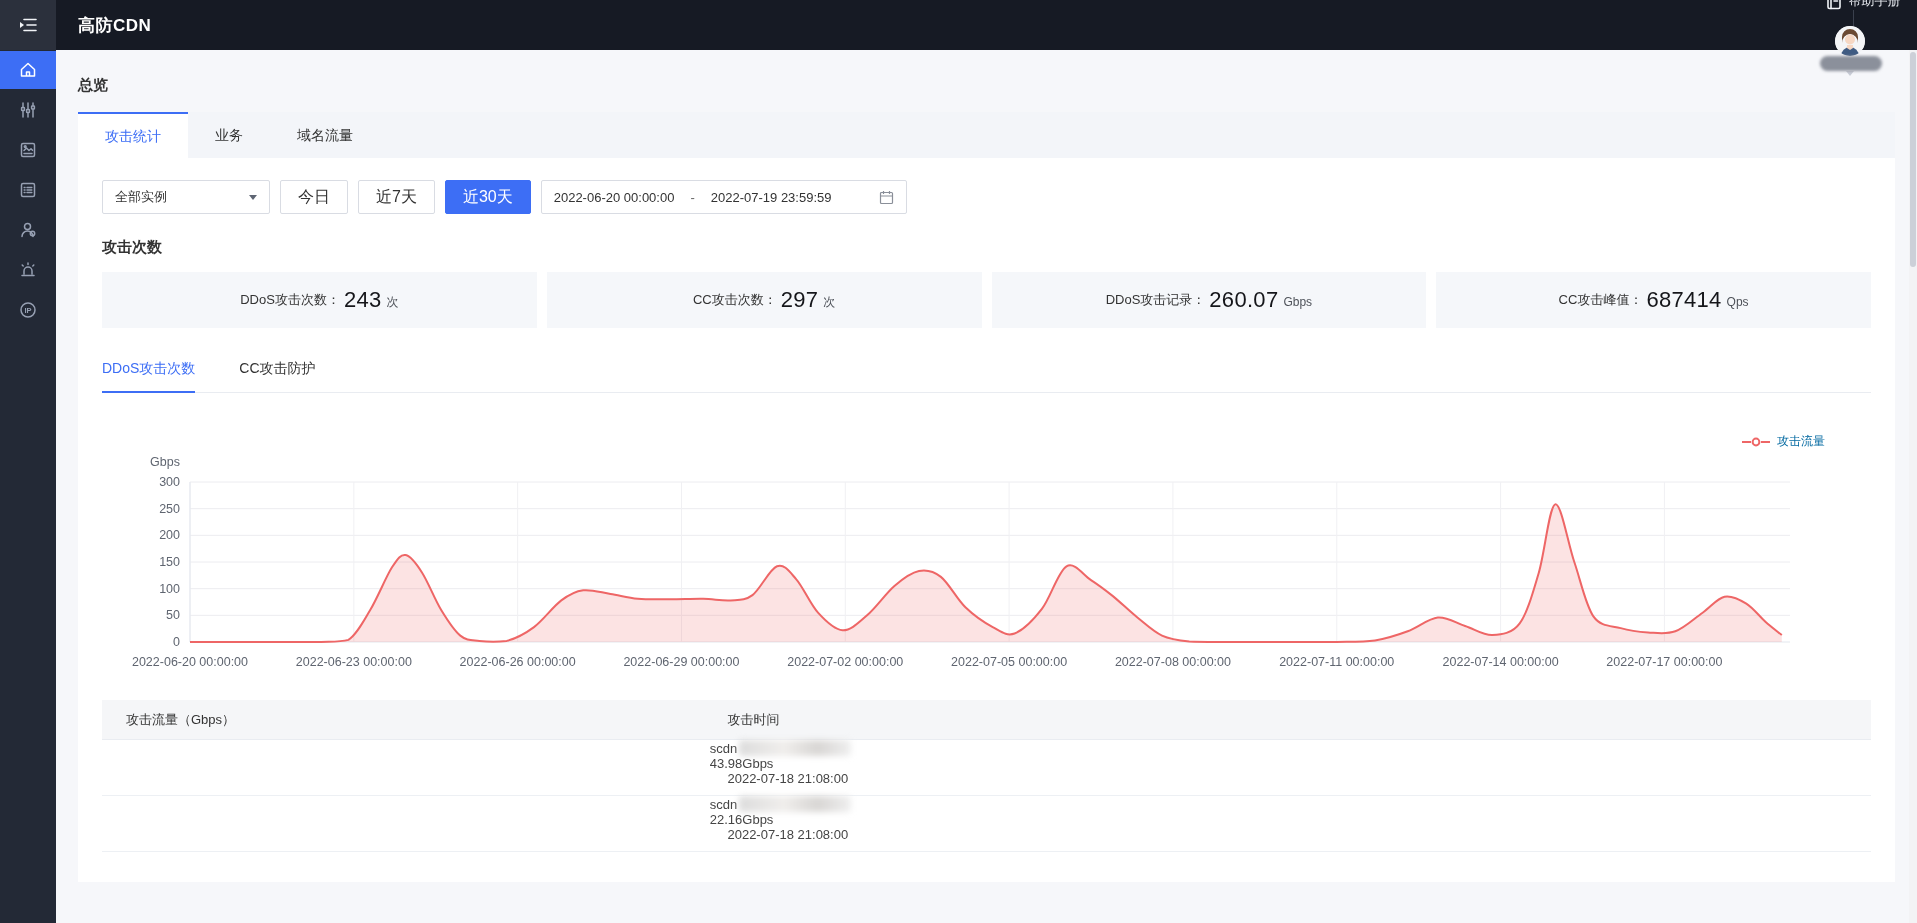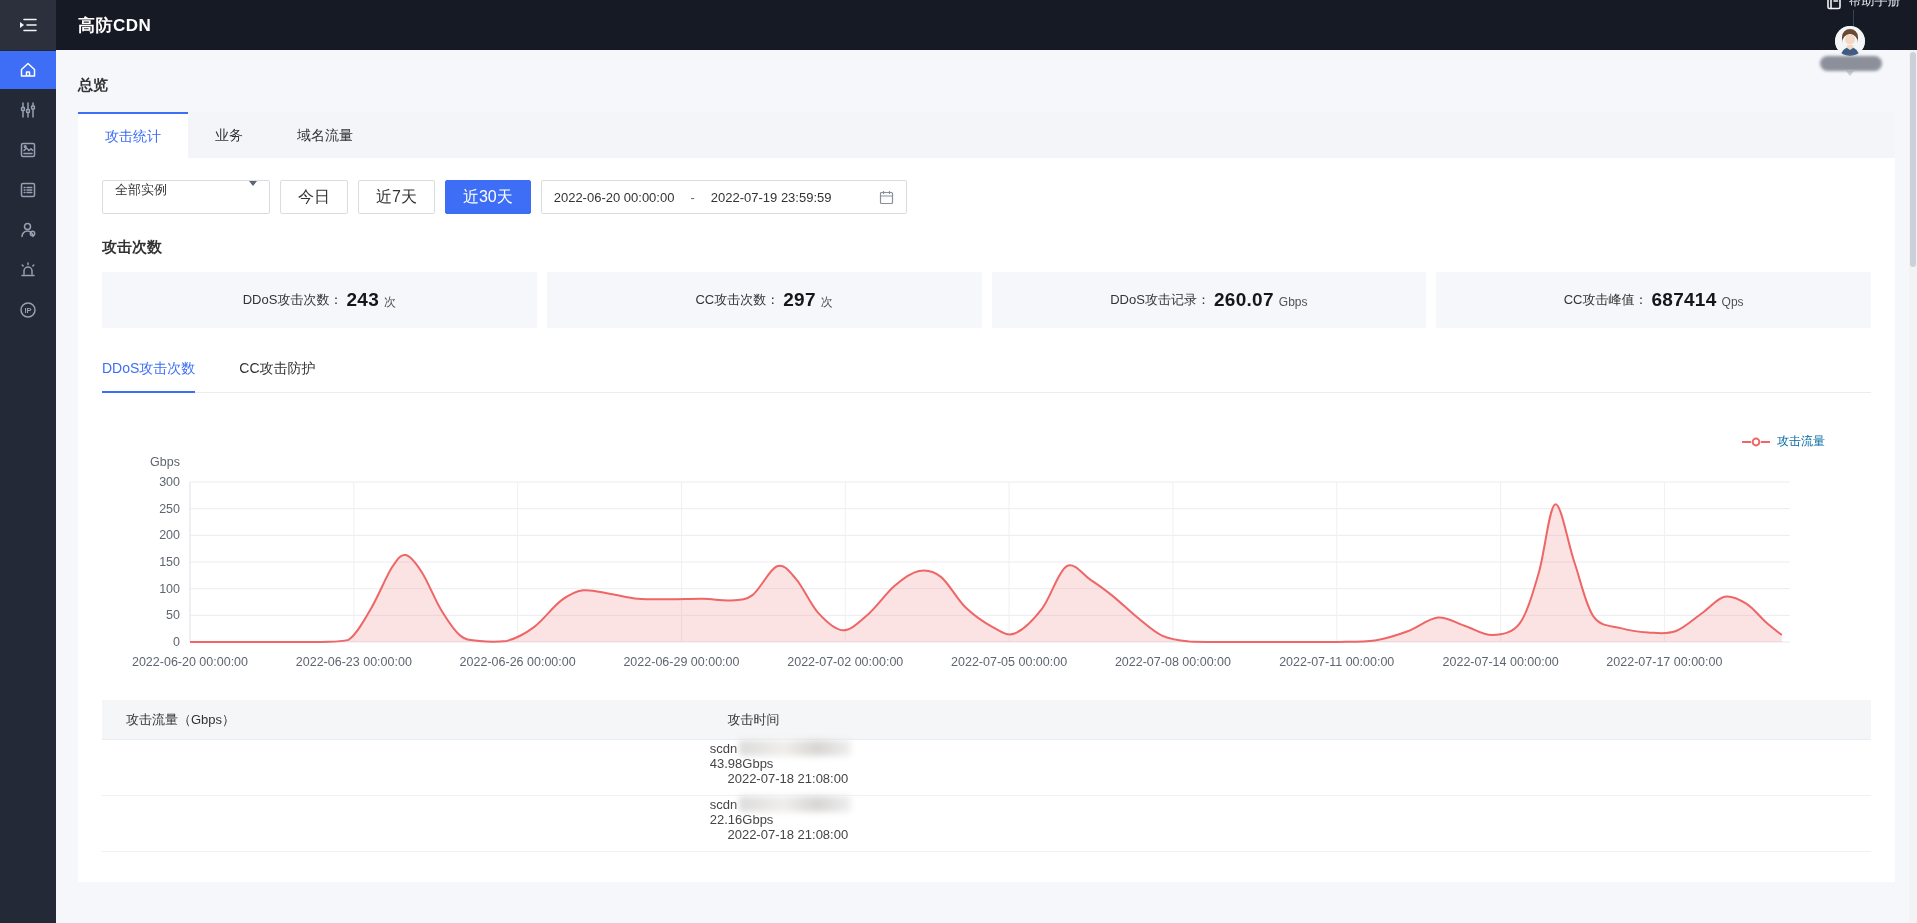--- a/index.html
+++ b/index.html
@@ -28,33 +28,33 @@
   .page-title { padding:26px 0 0 22px; font-size:15px; font-weight:bold; color:#333; }
   .card { margin:17px 22px 0 22px; background:#fff; min-height:770px; }
 
   .tabstrip { background:#f3f5f9; height:46px; display:flex; }
   .tab { padding:0 27px; line-height:46px; font-size:14px; color:#333; cursor:pointer; }
   .tab.active { background:#fff; border-top:2px solid #3d6ef5; line-height:44px; color:#3d6ef5; }
 
   .card-body { padding:0 24px; }
 
   .filter-row { margin-top:22px; display:flex; align-items:center; gap:10px; }
-  .select { width:168px; height:34px; border:1px solid #d9dce3; border-radius:2px; display:flex; align-items:flex-start; justify-content:space-between; padding:0 12px; font-size:13px; color:#333; cursor:pointer; background:#fff; }
+  .select { width:168px; height:34px; border:1px solid #d9dce3; border-radius:2px; display:flex; align-items:center; justify-content:space-between; padding:0 12px; font-size:13px; color:#333; cursor:pointer; background:#fff; }
   .select .caret-down { border-top-color:#5e6573; }
   .btn { height:34px; padding:0 17px; border:1px solid #d9dce3; background:#fff; font-size:16px; color:#333; border-radius:2px; cursor:pointer; font-family:inherit; }
   .btn.active { background:#3d6ef5; border-color:#3d6ef5; color:#fff; }
   .datebox { height:34px; width:366px; border:1px solid #d9dce3; border-radius:2px; display:flex; align-items:center; padding:0 12px; font-size:13px; color:#333; background:#fff; cursor:pointer; }
   .datebox .sep { margin:0 16px; color:#666; }
   .datebox .cal { margin-left:auto; }
 
   .section-title { margin-top:24px; font-size:15px; font-weight:bold; color:#333; }
   .cards-row { margin-top:15px; display:flex; gap:10px; }
   .stat-card { flex:1; height:56px; background:#f5f7fa; display:flex; align-items:center; justify-content:center; }
   .stat-label { font-size:13px; color:#333; }
-  .stat-value { font-size:19px; font-weight:bold; color:#15161a; margin:0 5px 0 4px; letter-spacing:.3px; }
+  .stat-value { font-size:22px; font-weight:normal; color:#15161a; margin:0 5px 0 4px; letter-spacing:.3px; }
   .stat-unit { font-size:12px; color:#4e5259; position:relative; top:2px; }
 
   .prot-tabs { margin-top:32px; border-bottom:1px solid #e9ecf1; display:flex; gap:44px; }
   .prot-tab { padding-bottom:13px; font-size:14px; color:#333; cursor:pointer; }
   .prot-tab.active { color:#3d6ef5; border-bottom:2px solid #3d6ef5; margin-bottom:-1px; }
 
   .legend-row { margin-top:40px; display:flex; justify-content:flex-end; align-items:center; gap:7px; padding-right:46px; font-size:12px; color:#0369a1; cursor:pointer; }
 
   .chart-wrap { margin-top:2px; }
   .chart-wrap svg { display:block; overflow:visible; }

